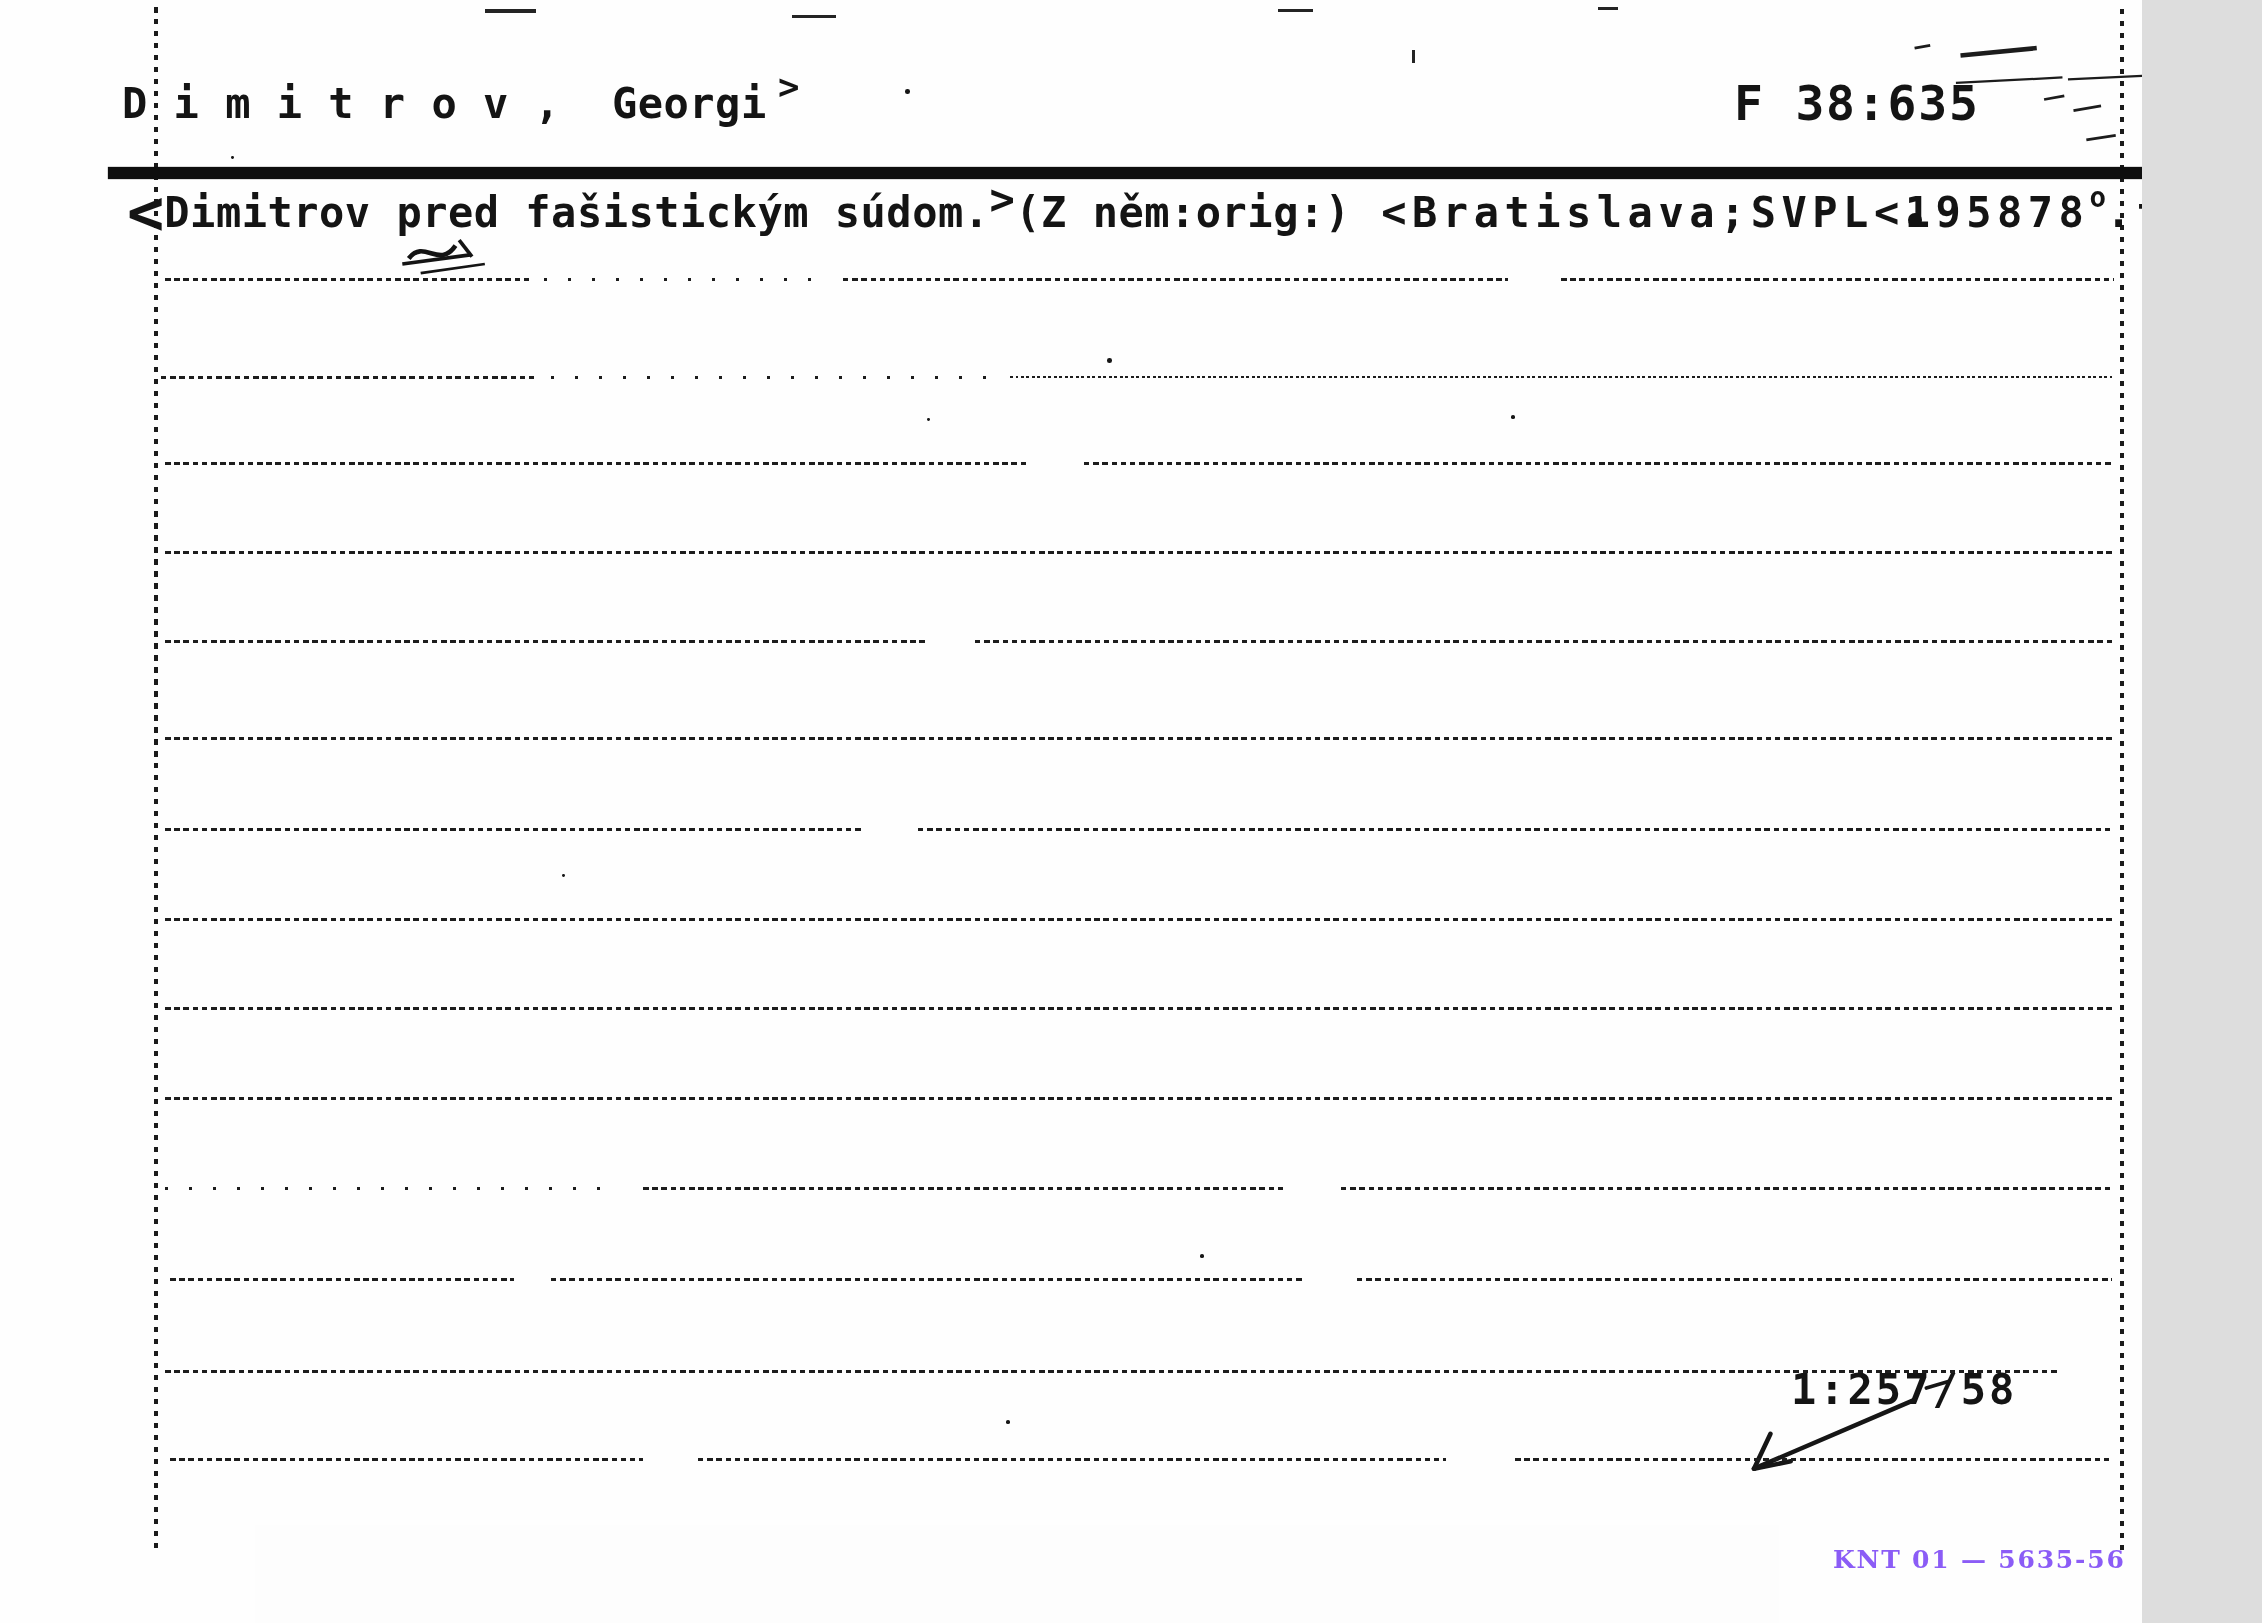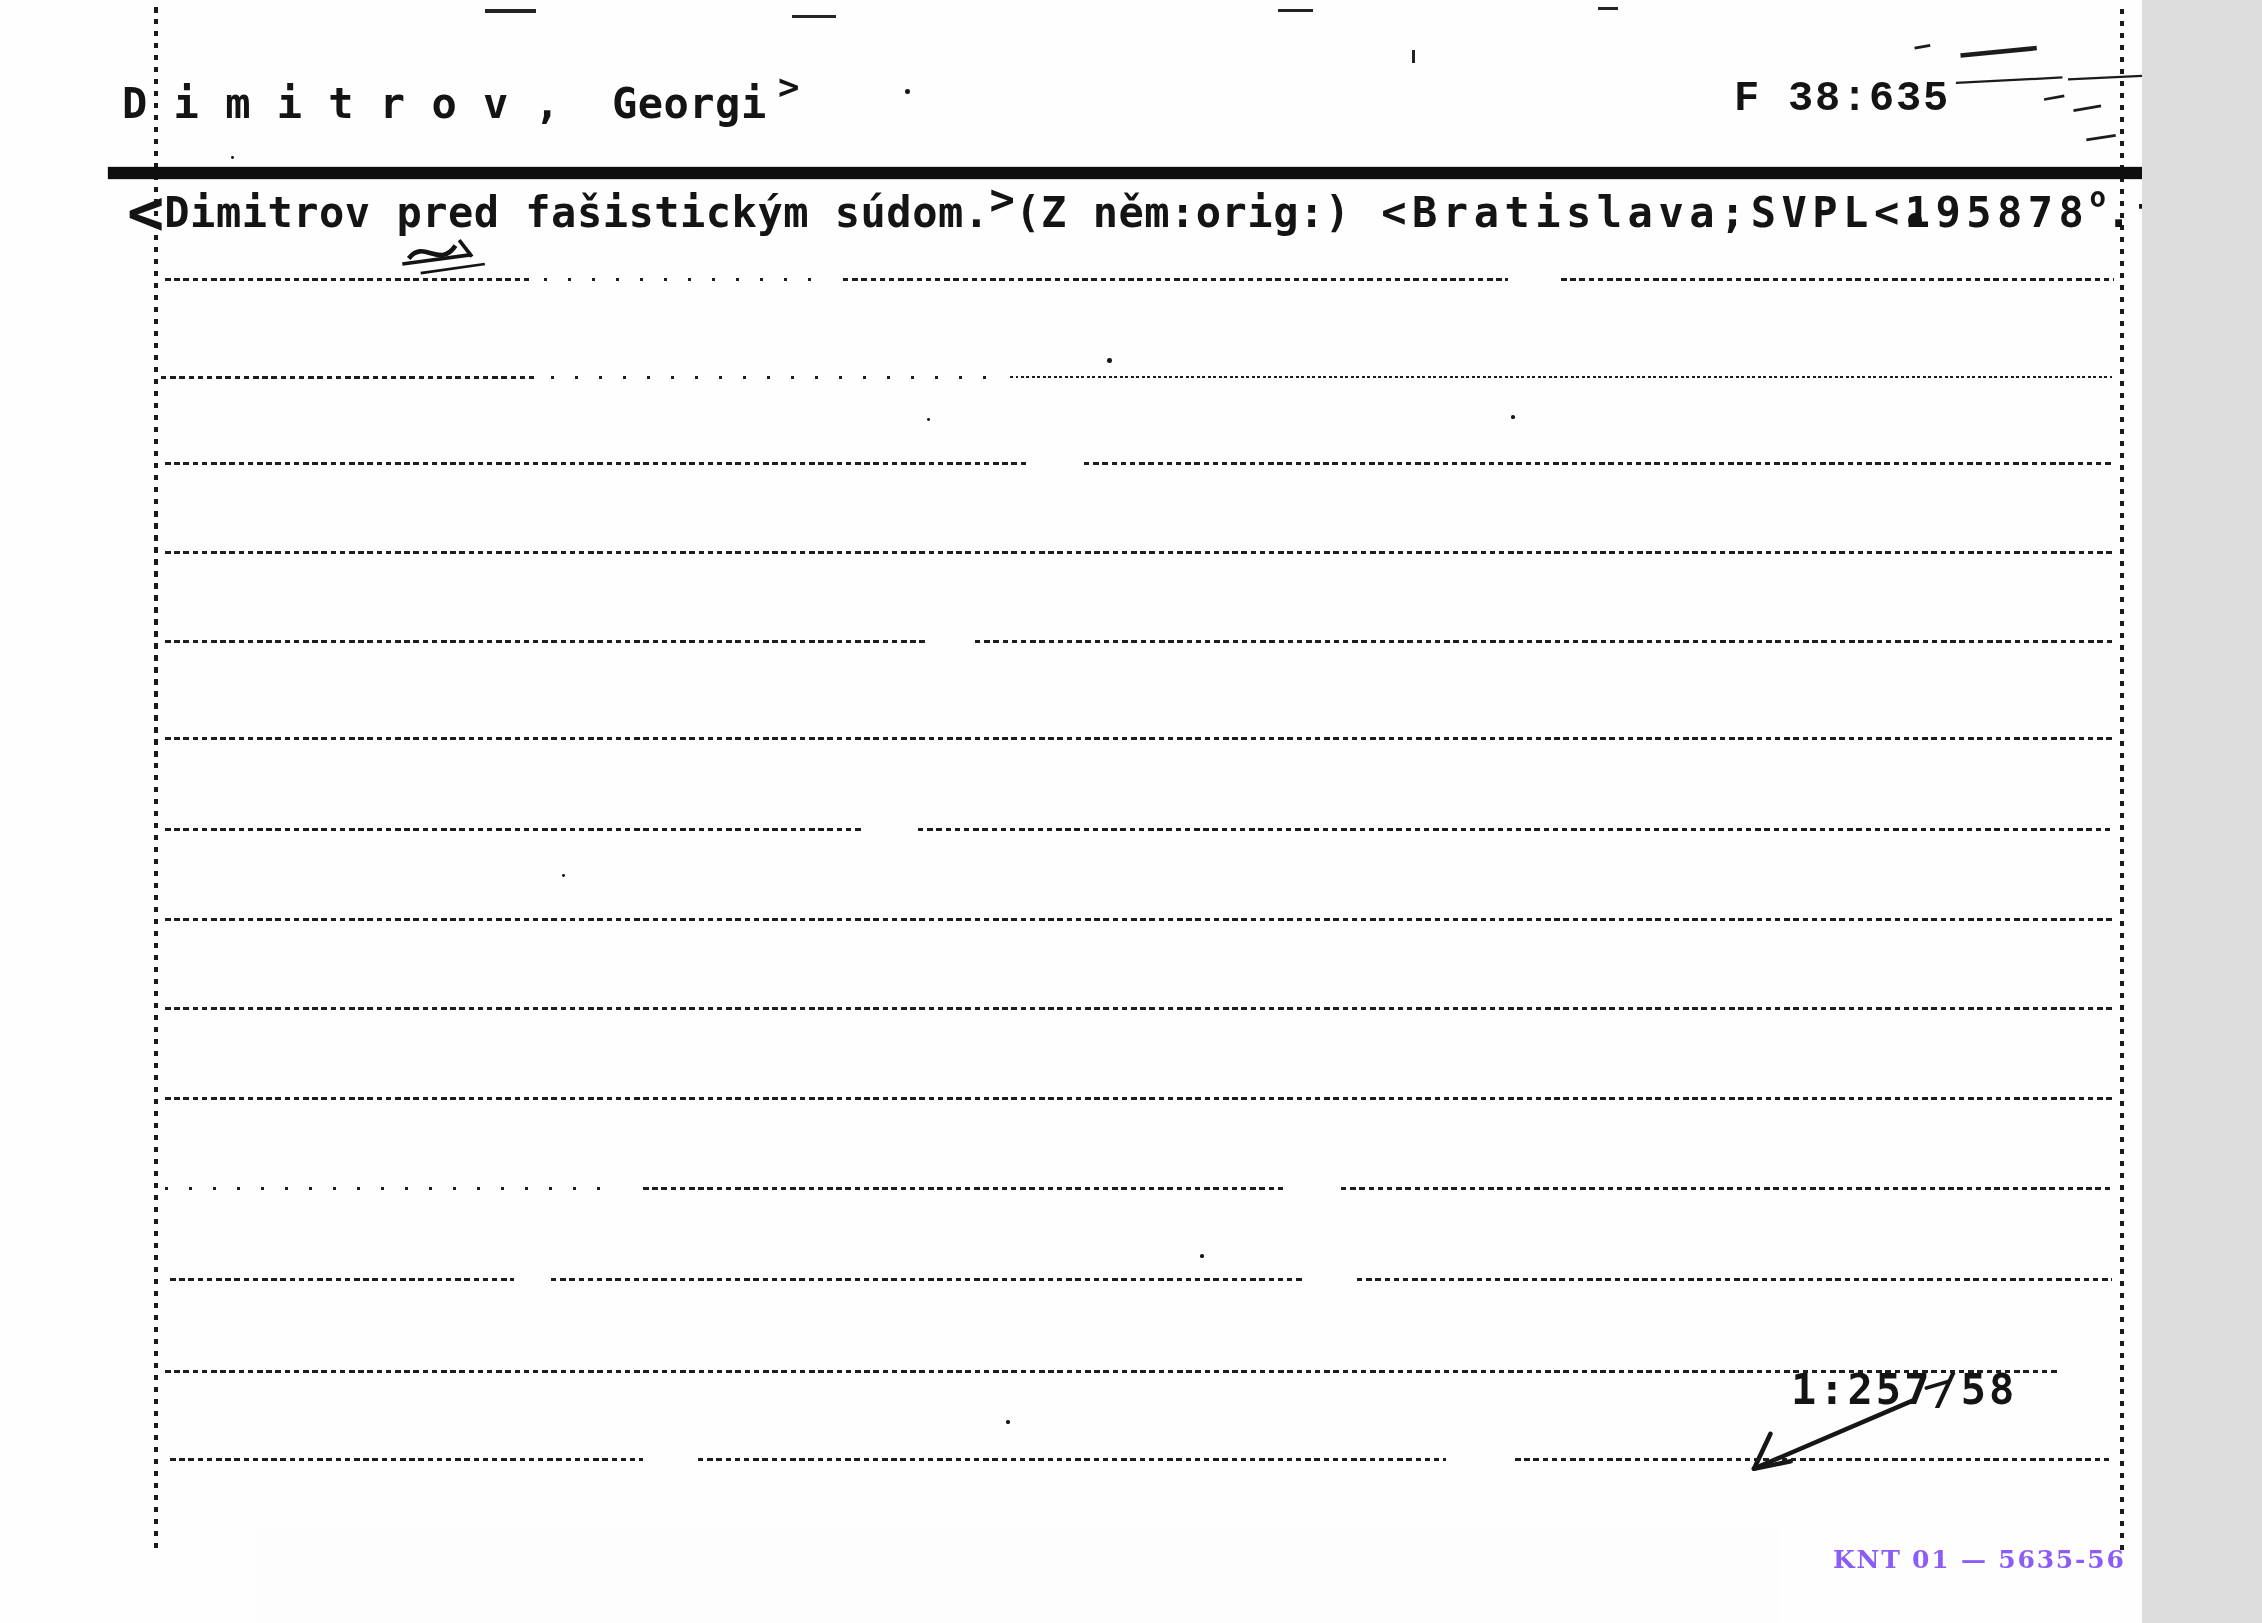--- a/index.html
+++ b/index.html
@@ -3,21 +3,21 @@
 <meta charset="utf-8">
 <style>
   html,body{margin:0;padding:0;background:#ddd;}
   .card{position:relative;width:2142px;height:1624px;background:#fefefef9;overflow:hidden;
         font-family:"DejaVu Sans Mono","Liberation Mono",monospace;color:#141414;}
   .type{font-weight:700;white-space:pre;}
 
   .heading{position:absolute;left:122px;top:79px;font-size:42px;letter-spacing:0.5px;}
   .heading .mark{display:inline-block;transform:translateY(-16.5px) scale(.85);margin-left:9.2px;}
 
-  .callnum{position:absolute;left:1734px;top:75px;font-size:42px;letter-spacing:1.8px;font-family:Liberation Mono, monospace;}
+  .callnum{position:absolute;left:1734px;top:75px;font-size:48px;letter-spacing:1.8px;}
 
   .rule{position:absolute;left:108px;top:167px;width:2064px;height:12px;background:#0e0e0e;
         box-shadow:0 0 0.9px #000;}
 
   .entry{position:absolute;left:127px;top:185px;font-size:42px;letter-spacing:0.5px;}
   .entry .open{display:inline-block;font-size:62px;line-height:42px;transform:translateY(7.3px);
                letter-spacing:0;margin-right:0px;font-weight:700;}
   .entry .raised{display:inline-block;transform:translateY(-13px);}
   .entry .wide{letter-spacing:5.5px;}
   .entry .sup{display:inline-block;font-size:27.5px;transform:translateY(-20px);letter-spacing:0;}

